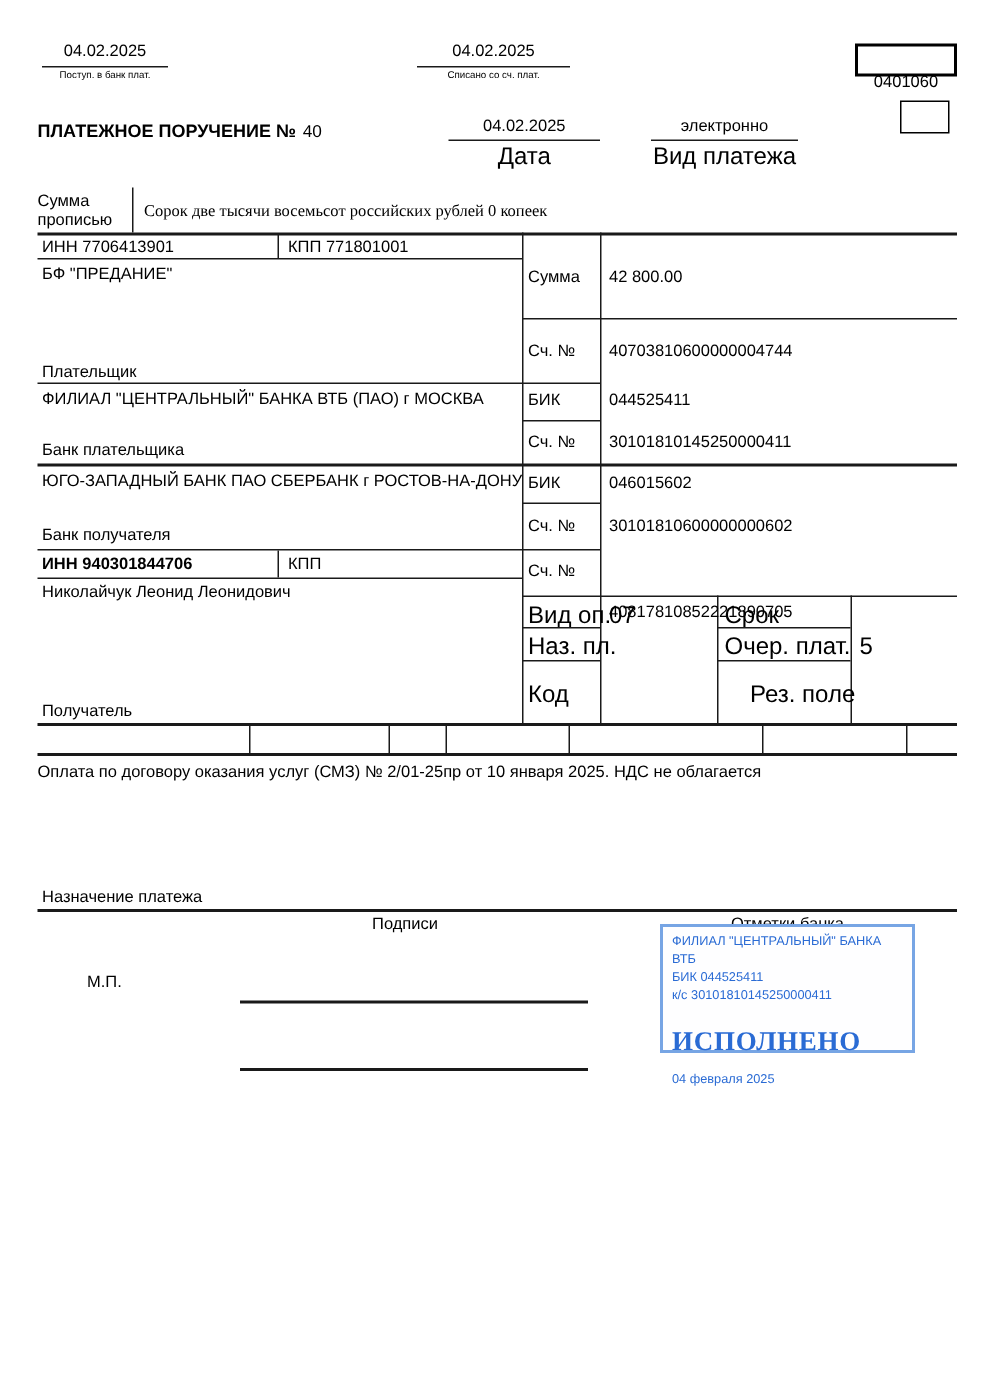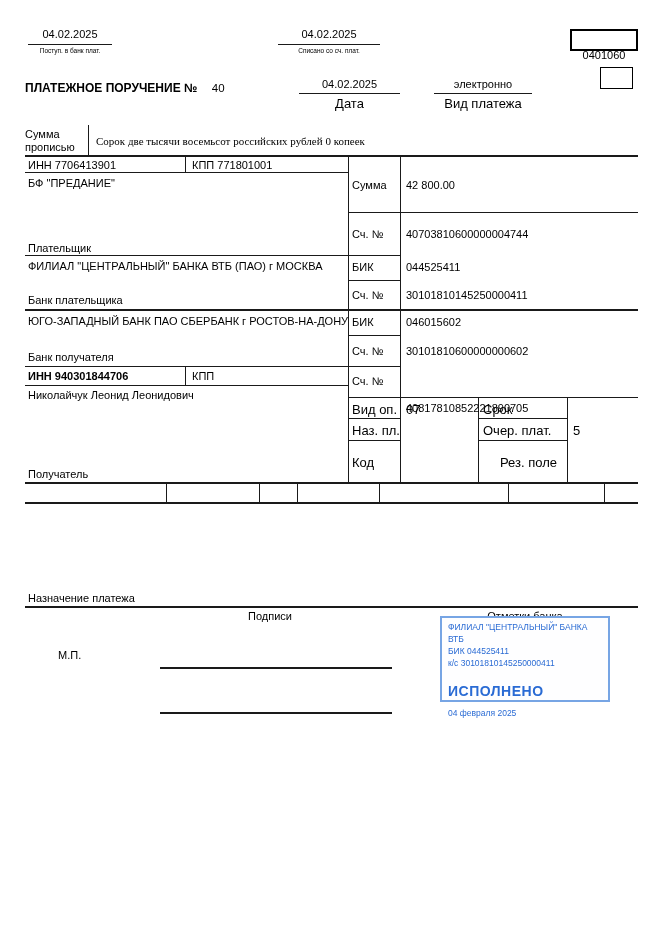--- a/index.html
+++ b/index.html
@@ -3,55 +3,55 @@
 <meta charset="utf-8">
 <style>
   html,body{margin:0;padding:0;background:#ffffff;}
   #page{
     position:relative;width:660px;height:933px;background:#ffffff;
     font-family:"Liberation Sans",sans-serif;color:#000;overflow:hidden;
   }
   .abs{position:absolute;}
   .t{font-size:11px;line-height:1.15;white-space:nowrap;}
   .tiny{font-size:6.5px;line-height:1.1;white-space:nowrap;}
-  .small{font-size:13px;}
+  .small{font-size:16px;}
   .c{text-align:center;}
   .b{font-weight:bold;}
   .hl{position:absolute;height:1px;background:#1a1a1a;}
   .hl2{position:absolute;height:2px;background:#1a1a1a;}
   .vl{position:absolute;width:1px;background:#1a1a1a;}
   .box{position:absolute;border:1.5px solid #000;box-sizing:border-box;}
   .wrap{white-space:normal;}
   #stamp{
     position:absolute;left:440px;top:616px;width:170px;height:86px;
     border:2px solid #77a5e4;box-sizing:border-box;padding:4px 6px;
     color:#2a6bd4;font-size:8.5px;line-height:1.4;background:#fefeff;
   }
-  #stamp .status{font-size:14px;font-weight:bold;margin-top:12px;letter-spacing:.5px;}
+  #stamp .status{font-size:18px;font-weight:bold;margin-top:12px;letter-spacing:.5px;font-family:Liberation Serif, serif;}
   #stamp .sdate{margin-top:7px;}
   .sig{position:absolute;height:2px;background:#1a1a1a;}
 </style>
 </head>
 <body>
 
 <div id="page">
 
   <div class="abs t c" style="left:28px;top:28px;width:84px;">04.02.2025</div>
   <div class="hl" style="left:28px;top:44px;width:84px;"></div>
   <div class="abs tiny c" style="left:28px;top:47px;width:84px;">Поступ. в банк плат.</div>
 
   <div class="abs t c" style="left:278px;top:28px;width:102px;">04.02.2025</div>
   <div class="hl" style="left:278px;top:44px;width:102px;"></div>
   <div class="abs tiny c" style="left:278px;top:47px;width:102px;">Списано со сч. плат.</div>
 
   <div class="box t c" style="left:570px;top:29px;width:68px;height:18px;border-width:2px;padding-top:18px;">0401060</div>
 
   <div class="abs" style="left:25px;top:78px;">
     <span class="b" style="font-size:12px;">ПЛАТЕЖНОЕ ПОРУЧЕНИЕ №</span>
-    <span style="font-size:11.5px;margin-left:10px;">40</span>
+    <span style="font-size:11.5px;margin-left:0;">40</span>
   </div>
   <div class="abs t c" style="left:299px;top:78px;width:101px;">04.02.2025</div>
   <div class="hl" style="left:299px;top:93px;width:101px;"></div>
   <div class="abs small c" style="left:299px;top:96px;width:101px;">Дата</div>
 
   <div class="abs t c" style="left:434px;top:78px;width:98px;">электронно</div>
   <div class="hl" style="left:434px;top:93px;width:98px;"></div>
   <div class="abs small c" style="left:434px;top:96px;width:98px;">Вид платежа</div>
 
   <div class="box" style="left:600px;top:67px;width:33px;height:22px;border-width:1px;"></div>
@@ -128,20 +128,21 @@
   <div class="hl2" style="left:25px;top:482px;width:613px;"></div>
 
   <div class="vl" style="left:166px;top:483px;height:19px;"></div>
   <div class="vl" style="left:259px;top:483px;height:19px;"></div>
   <div class="vl" style="left:297px;top:483px;height:19px;"></div>
   <div class="vl" style="left:379px;top:483px;height:19px;"></div>
   <div class="vl" style="left:508px;top:483px;height:19px;"></div>
   <div class="vl" style="left:604px;top:483px;height:19px;"></div>
   <div class="hl2" style="left:25px;top:502px;width:613px;"></div>
 
+  <div class="abs t" style="left:25px;top:509px;">Оплата по договору оказания услуг (СМЗ) № 2/01-25пр от 10 января 2025. НДС не облагается</div>
   <div class="abs t" style="left:28px;top:592px;">Назначение платежа</div>
   <div class="hl2" style="left:25px;top:606px;width:613px;"></div>
 
   <div class="abs t c" style="left:180px;top:610px;width:180px;">Подписи</div>
   <div class="abs t c" style="left:440px;top:610px;width:170px;">Отметки банка</div>
 
   <div class="abs t" style="left:58px;top:649px;">М.П.</div>
   <div class="sig" style="left:160px;top:667px;width:232px;"></div>
   <div class="sig" style="left:160px;top:712px;width:232px;"></div>
 

